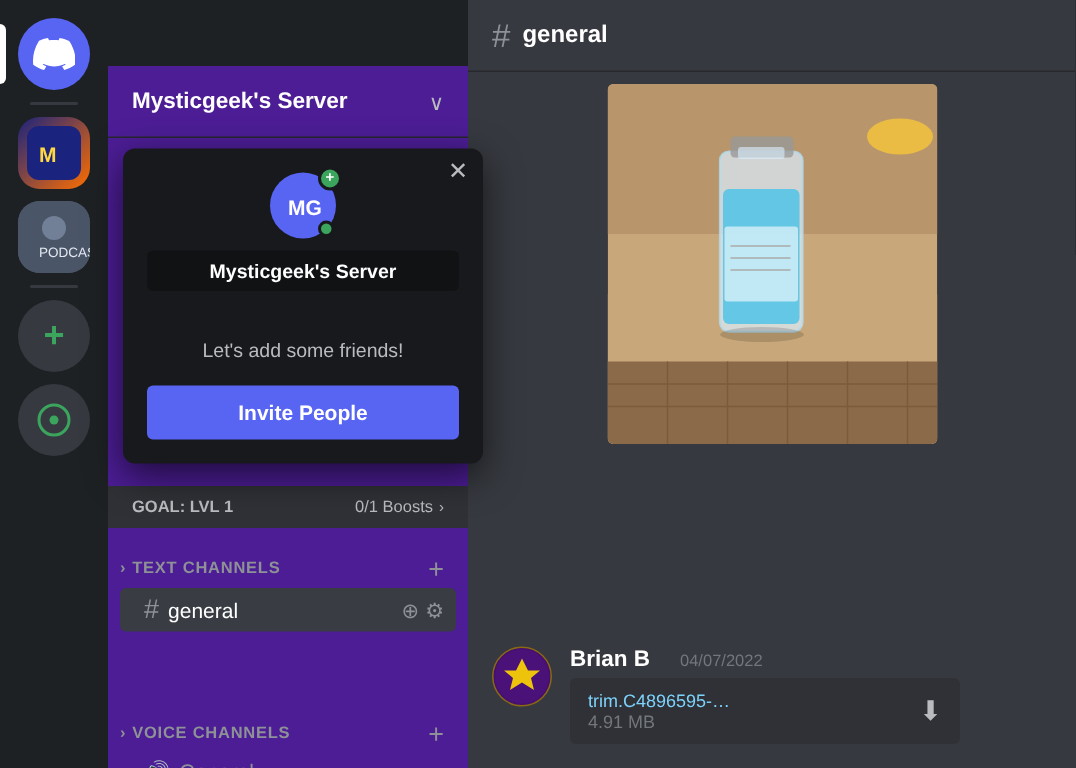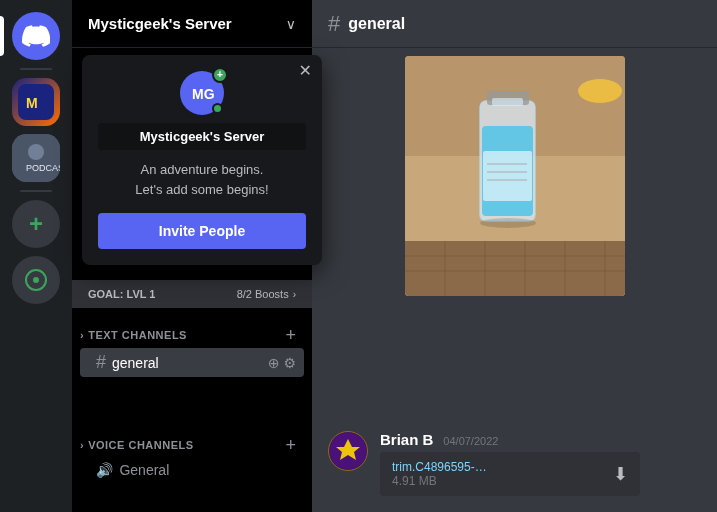--- a/index.html
+++ b/index.html
@@ -61,25 +61,26 @@
     
     .server-av-1 {
       background: #4a5568;
       border-radius: 30%;
       overflow: hidden;
     }
 
     
     .sidebar {
       width: 240px;
-      background: #000000;
+      background: #4c1d95;
       display: flex;
       flex-direction: column;
       flex-shrink: 0;
       position: relative;
+      margin-top: 44px;
     }
     .sidebar-header {
       height: 48px;
       display: flex;
       align-items: center;
       justify-content: space-between;
       padding: 0 16px;
       border-bottom: 1px solid #26282d;
       cursor: pointer;
       flex-shrink: 0;
@@ -351,21 +352,21 @@
       color: gold;
       font-weight: bold;
       border: 1px solid #8b6914;
     }
     .message-content {
       flex: 1;
     }
     .message-header {
       display: flex;
       align-items: baseline;
-      gap: 10px;
+      gap: 20px;
       margin-bottom: 4px;
     }
     .message-author {
       font-size: 15px;
       font-weight: 600;
       color: #fff;
     }
     .message-timestamp {
       font-size: 11px;
       color: #72767d;
@@ -475,30 +476,30 @@
       <svg width="28" height="28" viewBox="0 0 28 28" fill="white">
         <text x="4" y="20" font-size="14" font-weight="bold">MG</text>
       </svg>
       <div class="online-dot"></div>
       <div style="position:absolute;top:-4px;right:-4px;width:16px;height:16px;background:#3ba55d;border-radius:50%;border:2px solid #18191c;display:flex;align-items:center;justify-content:center;">
         <span style="color:white;font-size:10px;line-height:1;">+</span>
       </div>
     </div>
     <div class="popup-title">Mysticgeek's Server</div>
     <div class="popup-subtitle">
-      <span>An adventure begins.</span><br>
-      <span>Let's add some begins!</span>
+      <br>
+      <span>Let's add some friends!</span>
     </div>
     <button class="invite-btn">Invite People</button>
   </div>
 
   <div class="boost-goal">
     <span class="boost-label">GOAL: LVL 1</span>
     <span class="boost-count">
-      <span>8/2 Boosts</span>
+      <span>0/1 Boosts</span>
       <span class="boost-chevron">›</span>
     </span>
   </div>
 
   <div class="channels-section">
     <div class="channel-group-header">
       <span class="channel-group-label">
         <span>›</span>
         <span>TEXT CHANNELS</span>
       </span>

